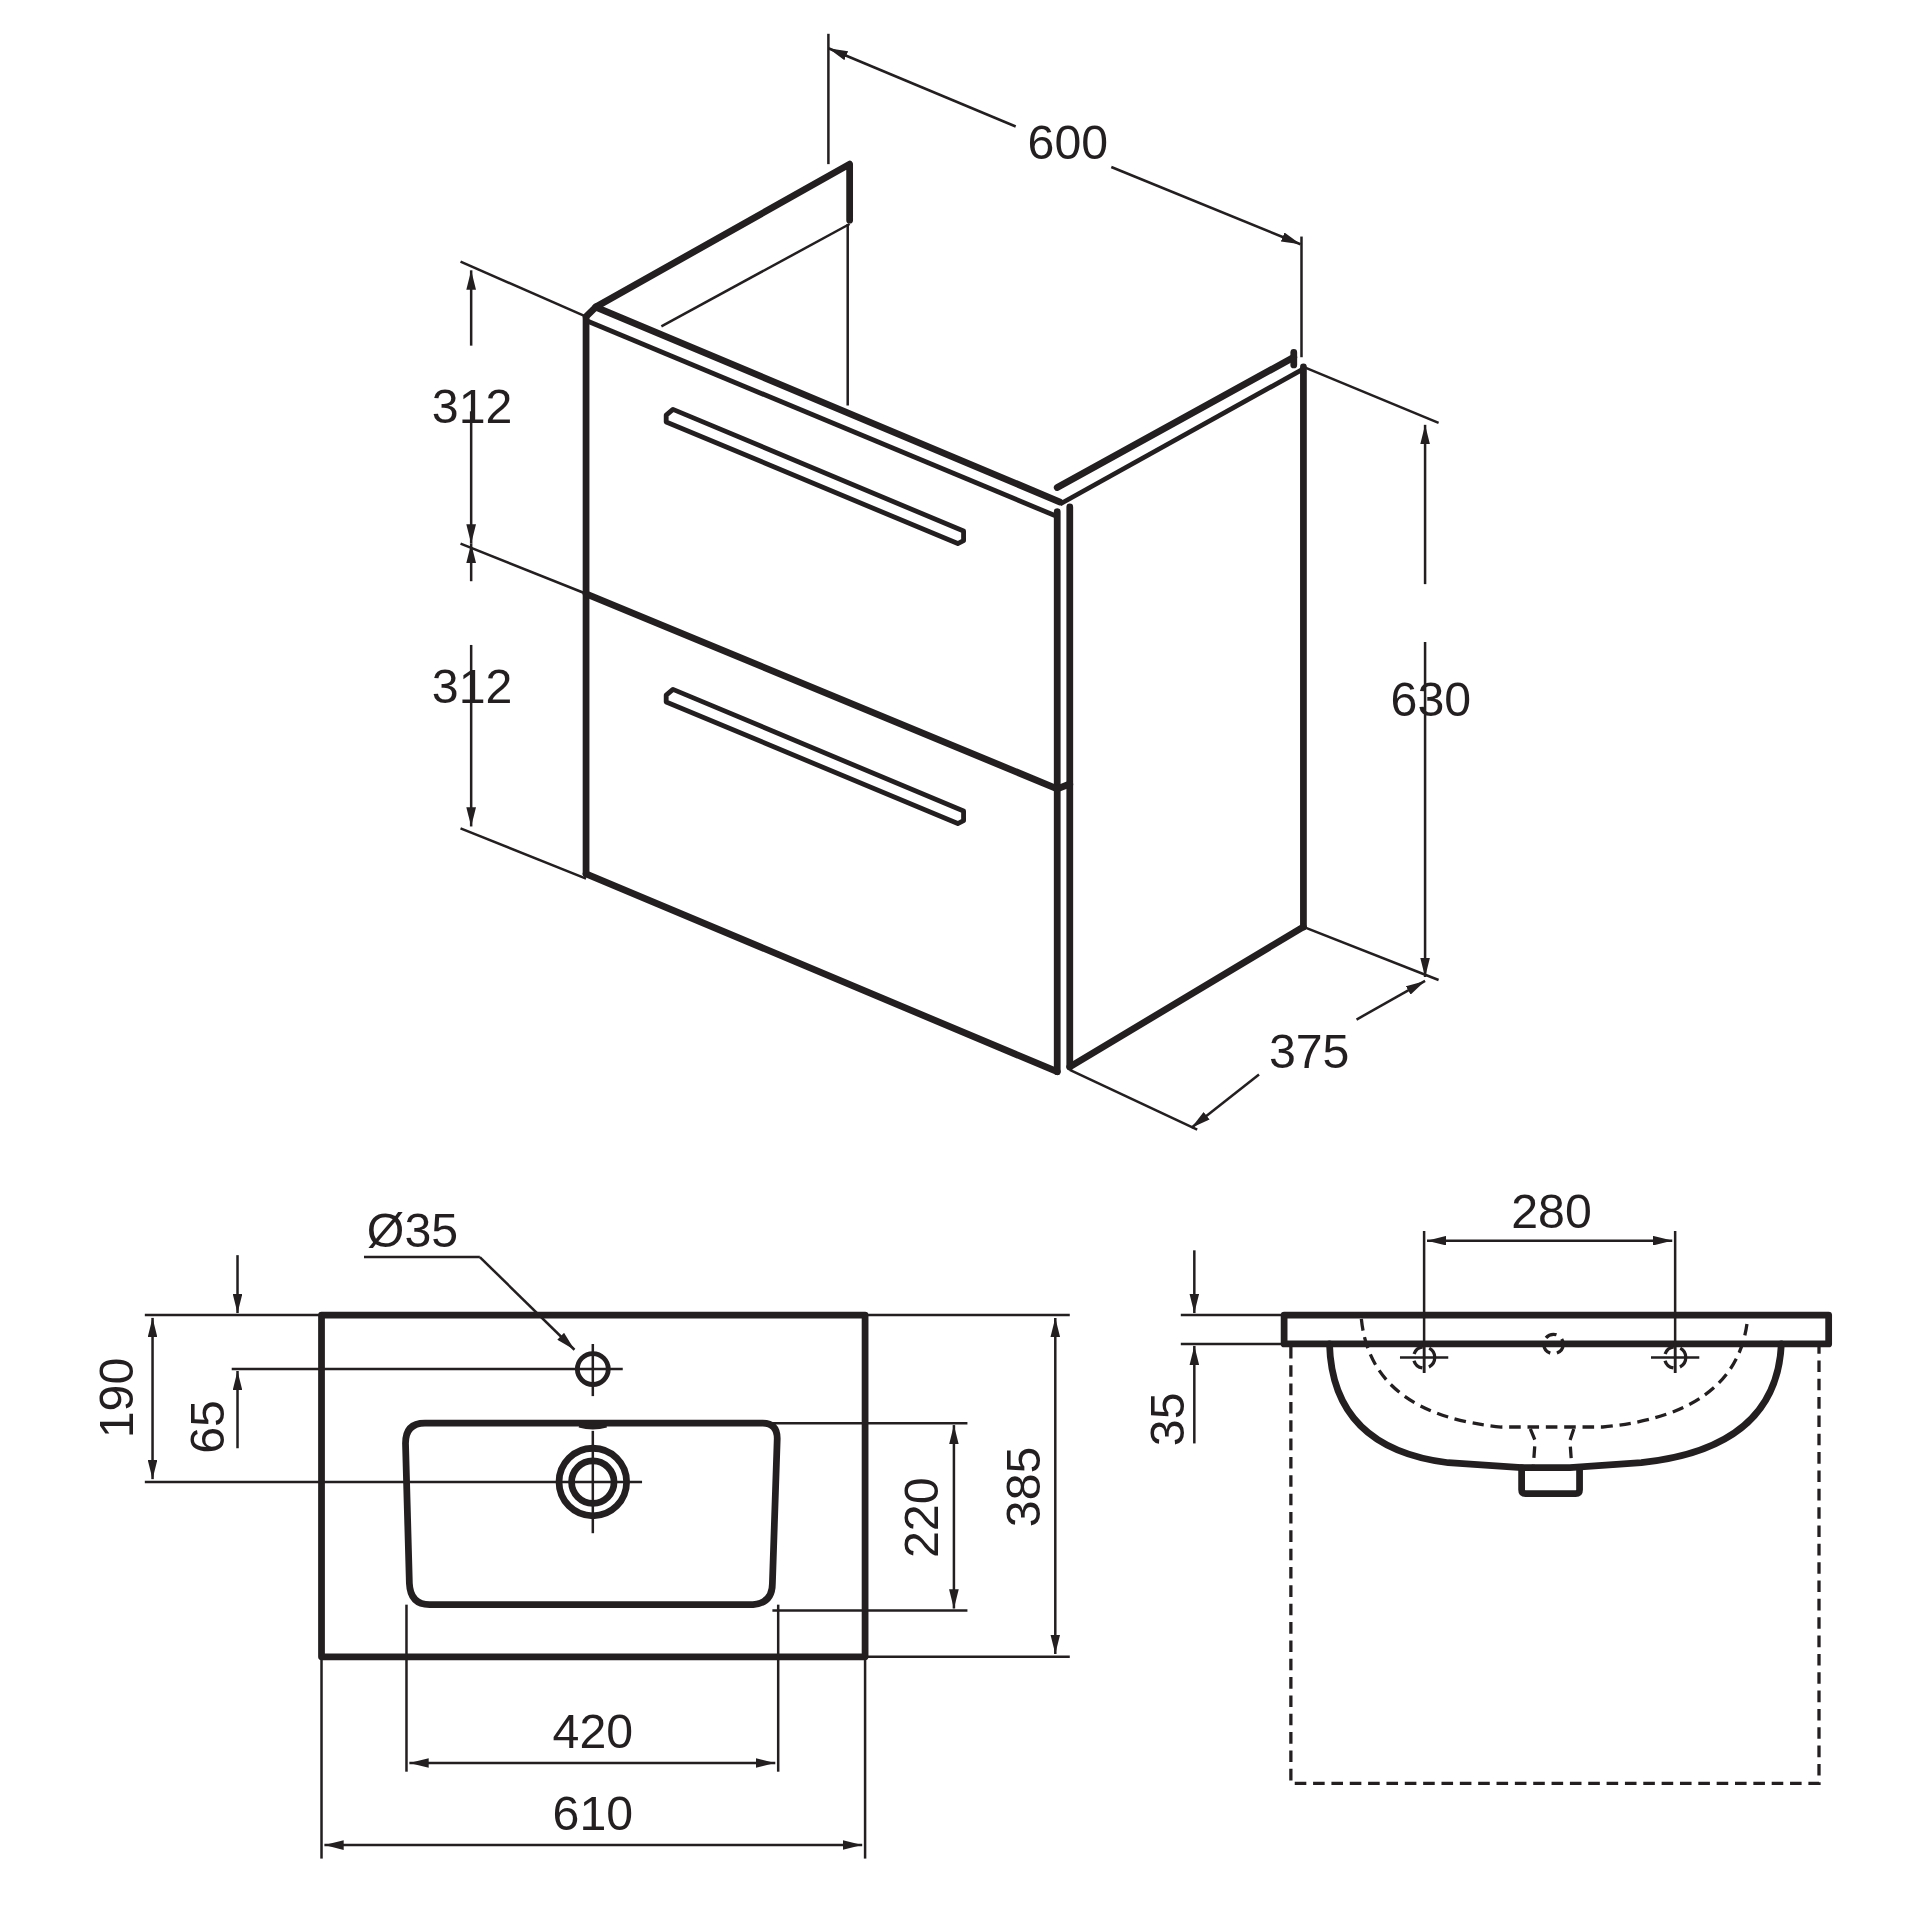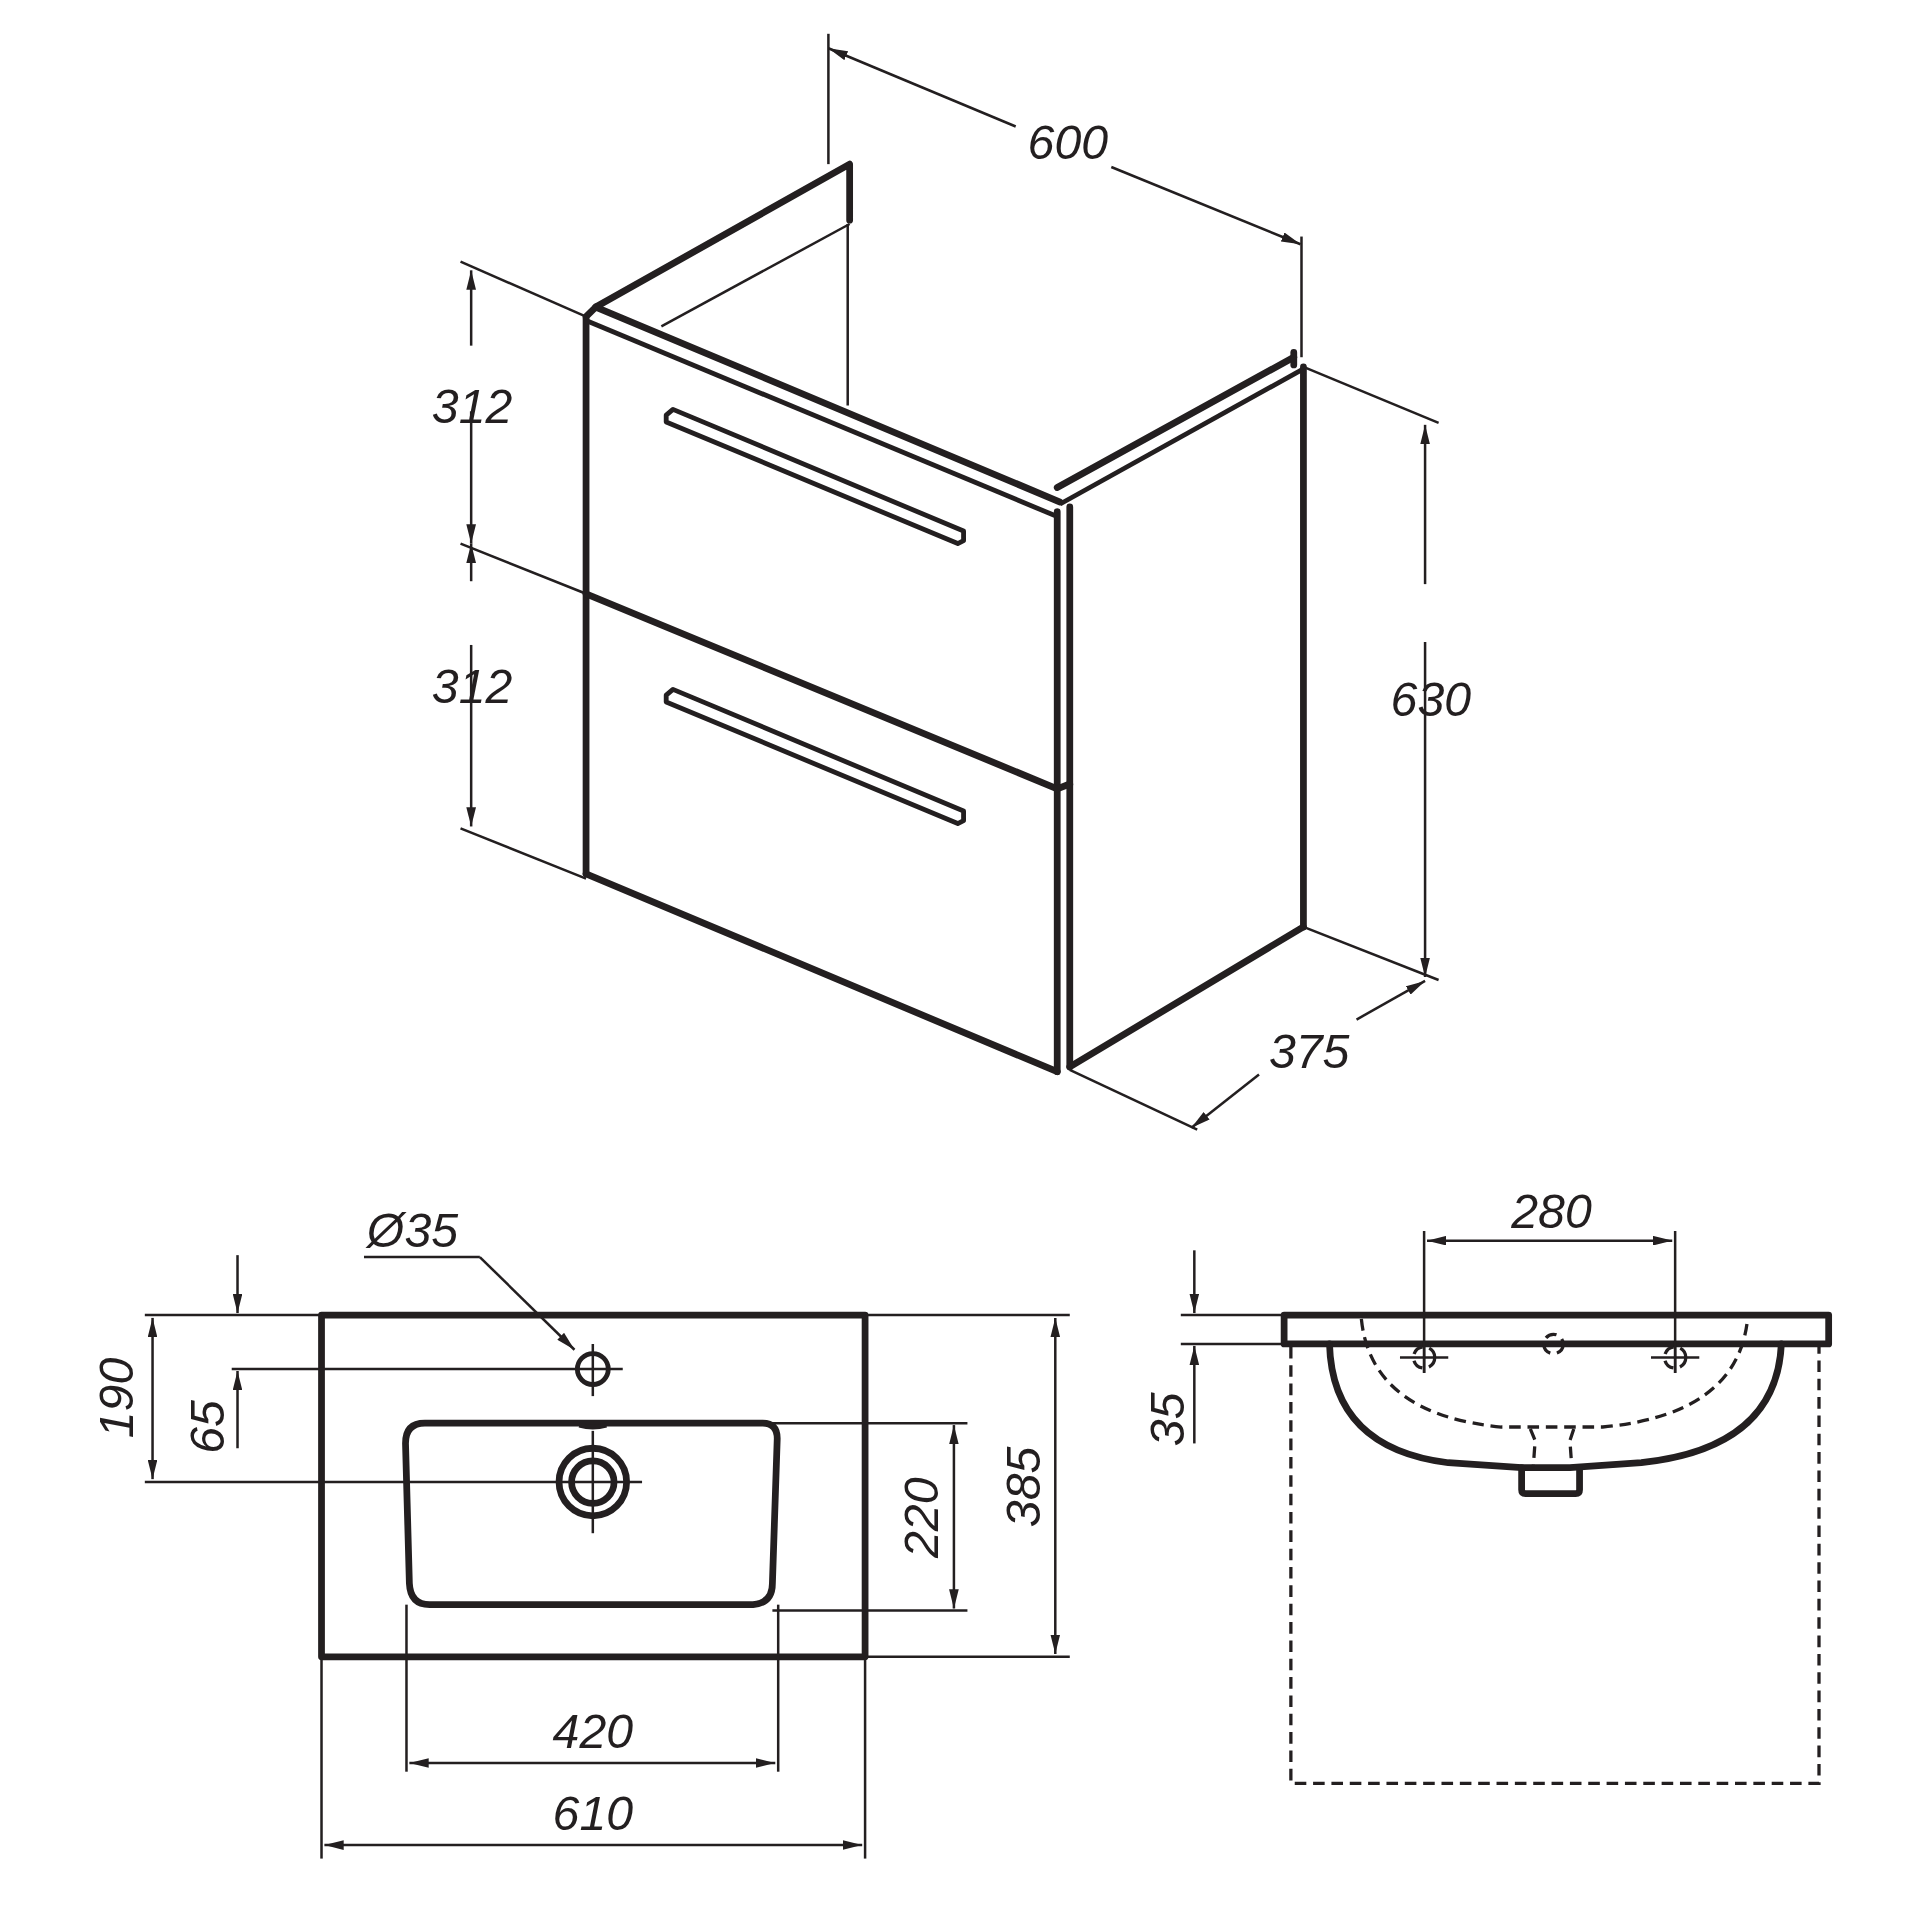--- a/index.html
+++ b/index.html
@@ -1,16 +1,16 @@
 <!DOCTYPE html>
 <html><head>
 <meta charset="utf-8">
 <style>
   html, body { margin: 0; padding: 0; background: #ffffff; }
-  #canvas { width: 1931px; height: 1931px; position: relative; background: #ffffff; font-style: italic; }
+  #canvas { width: 1931px; height: 1931px; position: relative; background: #ffffff; }
   svg { position: absolute; left: 0; top: 0; }
   .thick { stroke: #231f20; stroke-width: 7; fill: none; stroke-linejoin: round; stroke-linecap: round; }
   .med { stroke: #231f20; stroke-width: 5; fill: none; stroke-linejoin: round; }
   .thin { stroke: #231f20; stroke-width: 2.6; fill: none; }
   .dash { stroke: #231f20; stroke-width: 3.4; fill: none; stroke-dasharray: 12 7; }
   .dim-text { font-family: "Liberation Sans", sans-serif; font-size: 50px; fill: #231f20; }
 </style>
 </head>
 <body>
 

